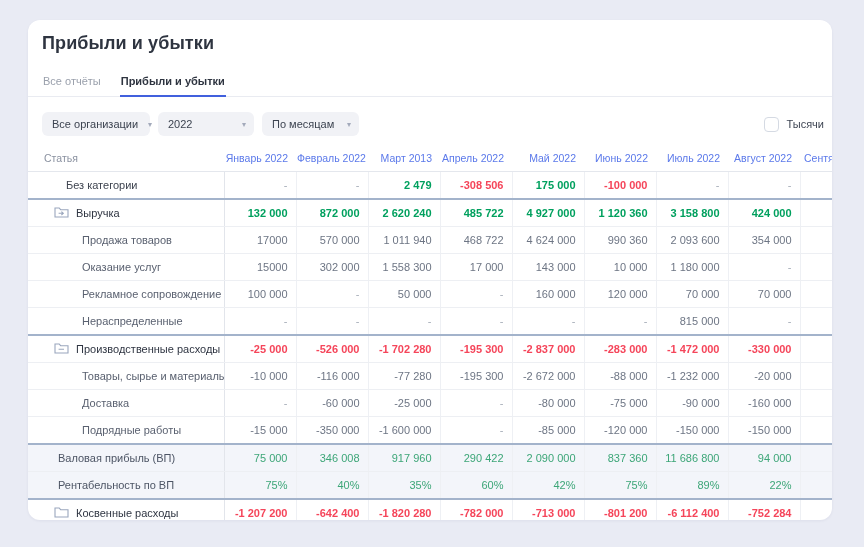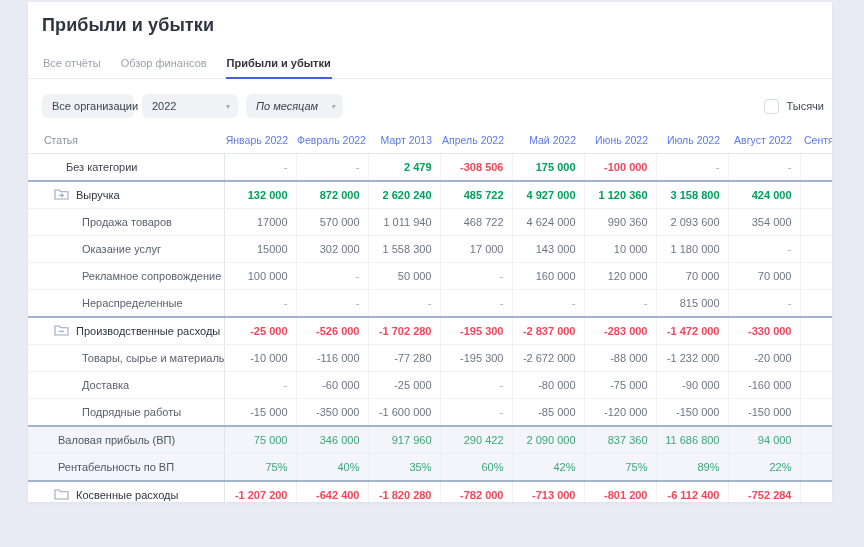--- a/index.html
+++ b/index.html
@@ -4,22 +4,22 @@
 <style>
   html,body { margin:0; padding:0; }
   body {
     width:864px; height:547px; position:relative;
     background:#e9ebf4;
     font-family:"Liberation Sans", sans-serif;
     -webkit-font-smoothing:antialiased;
     overflow:hidden;
   }
   .card {
-    position:absolute; left:28px; top:2px; width:804px; height:500px;
-    background:#ffffff; border-radius:0; overflow:hidden;
+    position:absolute; left:28px; top:20px; width:804px; height:500px;
+    background:#ffffff; border-radius:12px; overflow:hidden;
     box-shadow:0 1px 3px rgba(30,40,90,.06);
   }
   h1.page-title {
     margin:12px 0 0 14px; font-size:18px; line-height:22px;
     font-weight:600; color:#2e3440; letter-spacing:.1px;
   }
   .tabs {
     display:flex; gap:18px; padding:0 14px; margin-top:15px;
     border-bottom:1px solid #e9ebf1;
   }
@@ -75,35 +75,34 @@
   .v-dash { color:#a6adb8; }
 </style>
 </head>
 <body>
 
 <div class="card">
   <h1 class="page-title">Прибыли и убытки</h1>
 
   <nav class="tabs">
       <div class="tab">Все отчёты</div>
-      <div class="tab">Обзор финансов</div>
       <div class="tab active">Прибыли и убытки</div>
     </nav>
 
   <div class="filters">
 
-    <div class="select" style="width: 92px;">
+    <div class="select" style="width: 108px;">
         <span>Все организации</span>
         <span class="chev">▾</span>
       </div>
       <div class="select" style="width: 96px;">
         <span>2022</span>
         <span class="chev">▾</span>
       </div>
-      <div class="select" style="width: 97px; font-style: italic;">
+      <div class="select" style="width: 97px;">
         <span>По месяцам</span>
         <span class="chev">▾</span>
       </div>
       <label class="thousands">
       <span class="checkbox"></span>
       <span>Тысячи</span>
     </label>
   </div>
 
   <div class="table-wrap">
@@ -257,21 +256,21 @@
             <td class="val v-dash">-</td>
             <td class="val v-gray">-85 000</td>
             <td class="val v-gray">-120 000</td>
             <td class="val v-gray">-150 000</td>
             <td class="val v-gray">-150 000</td>
             <td class="val v-gray"></td>
           </tr>
           <tr class="band section-top">
             <td class="lbl band"><span class="txt">Валовая прибыль (ВП)</span></td>
             <td class="val first v-green">75 000</td>
-            <td class="val v-green">346 000</td>
+            <td class="val v-green">346 008</td>
             <td class="val v-green">917 960</td>
             <td class="val v-green">290 422</td>
             <td class="val v-green">2 090 000</td>
             <td class="val v-green">837 360</td>
             <td class="val v-green">11 686 800</td>
             <td class="val v-green">94 000</td>
             <td class="val v-gray"></td>
           </tr>
           <tr class="band ">
             <td class="lbl band"><span class="txt">Рентабельность по ВП</span></td>

